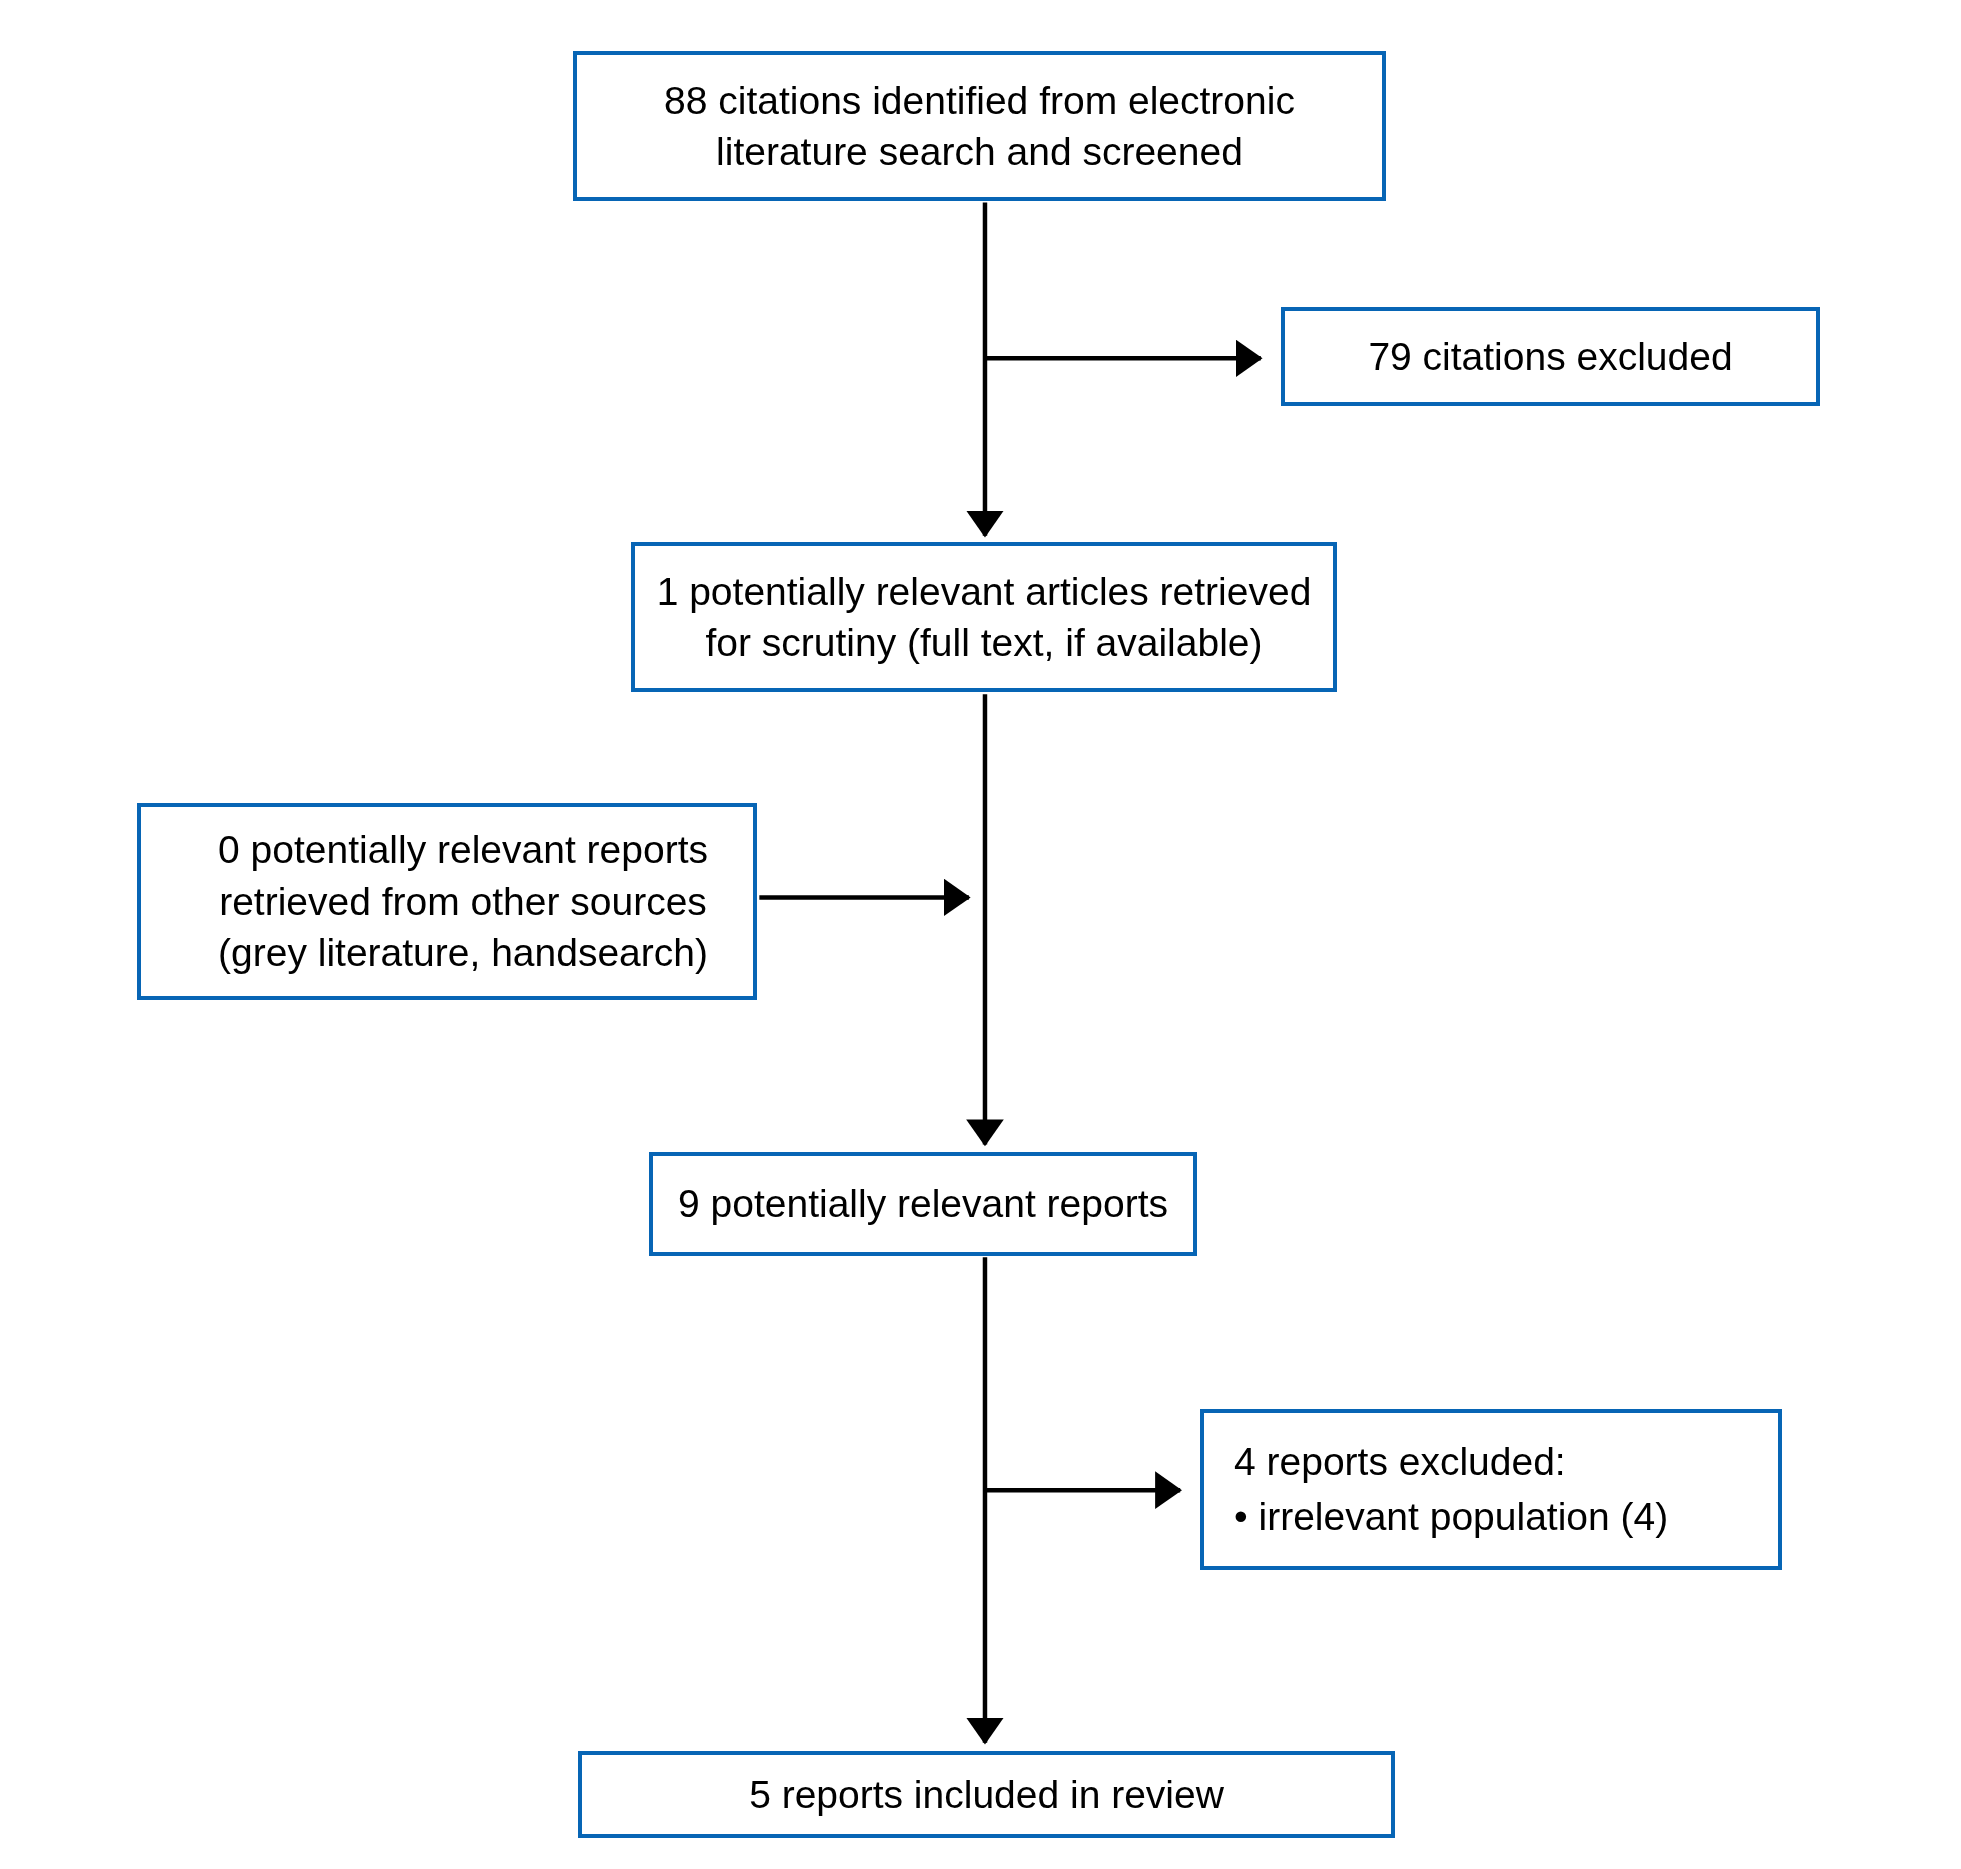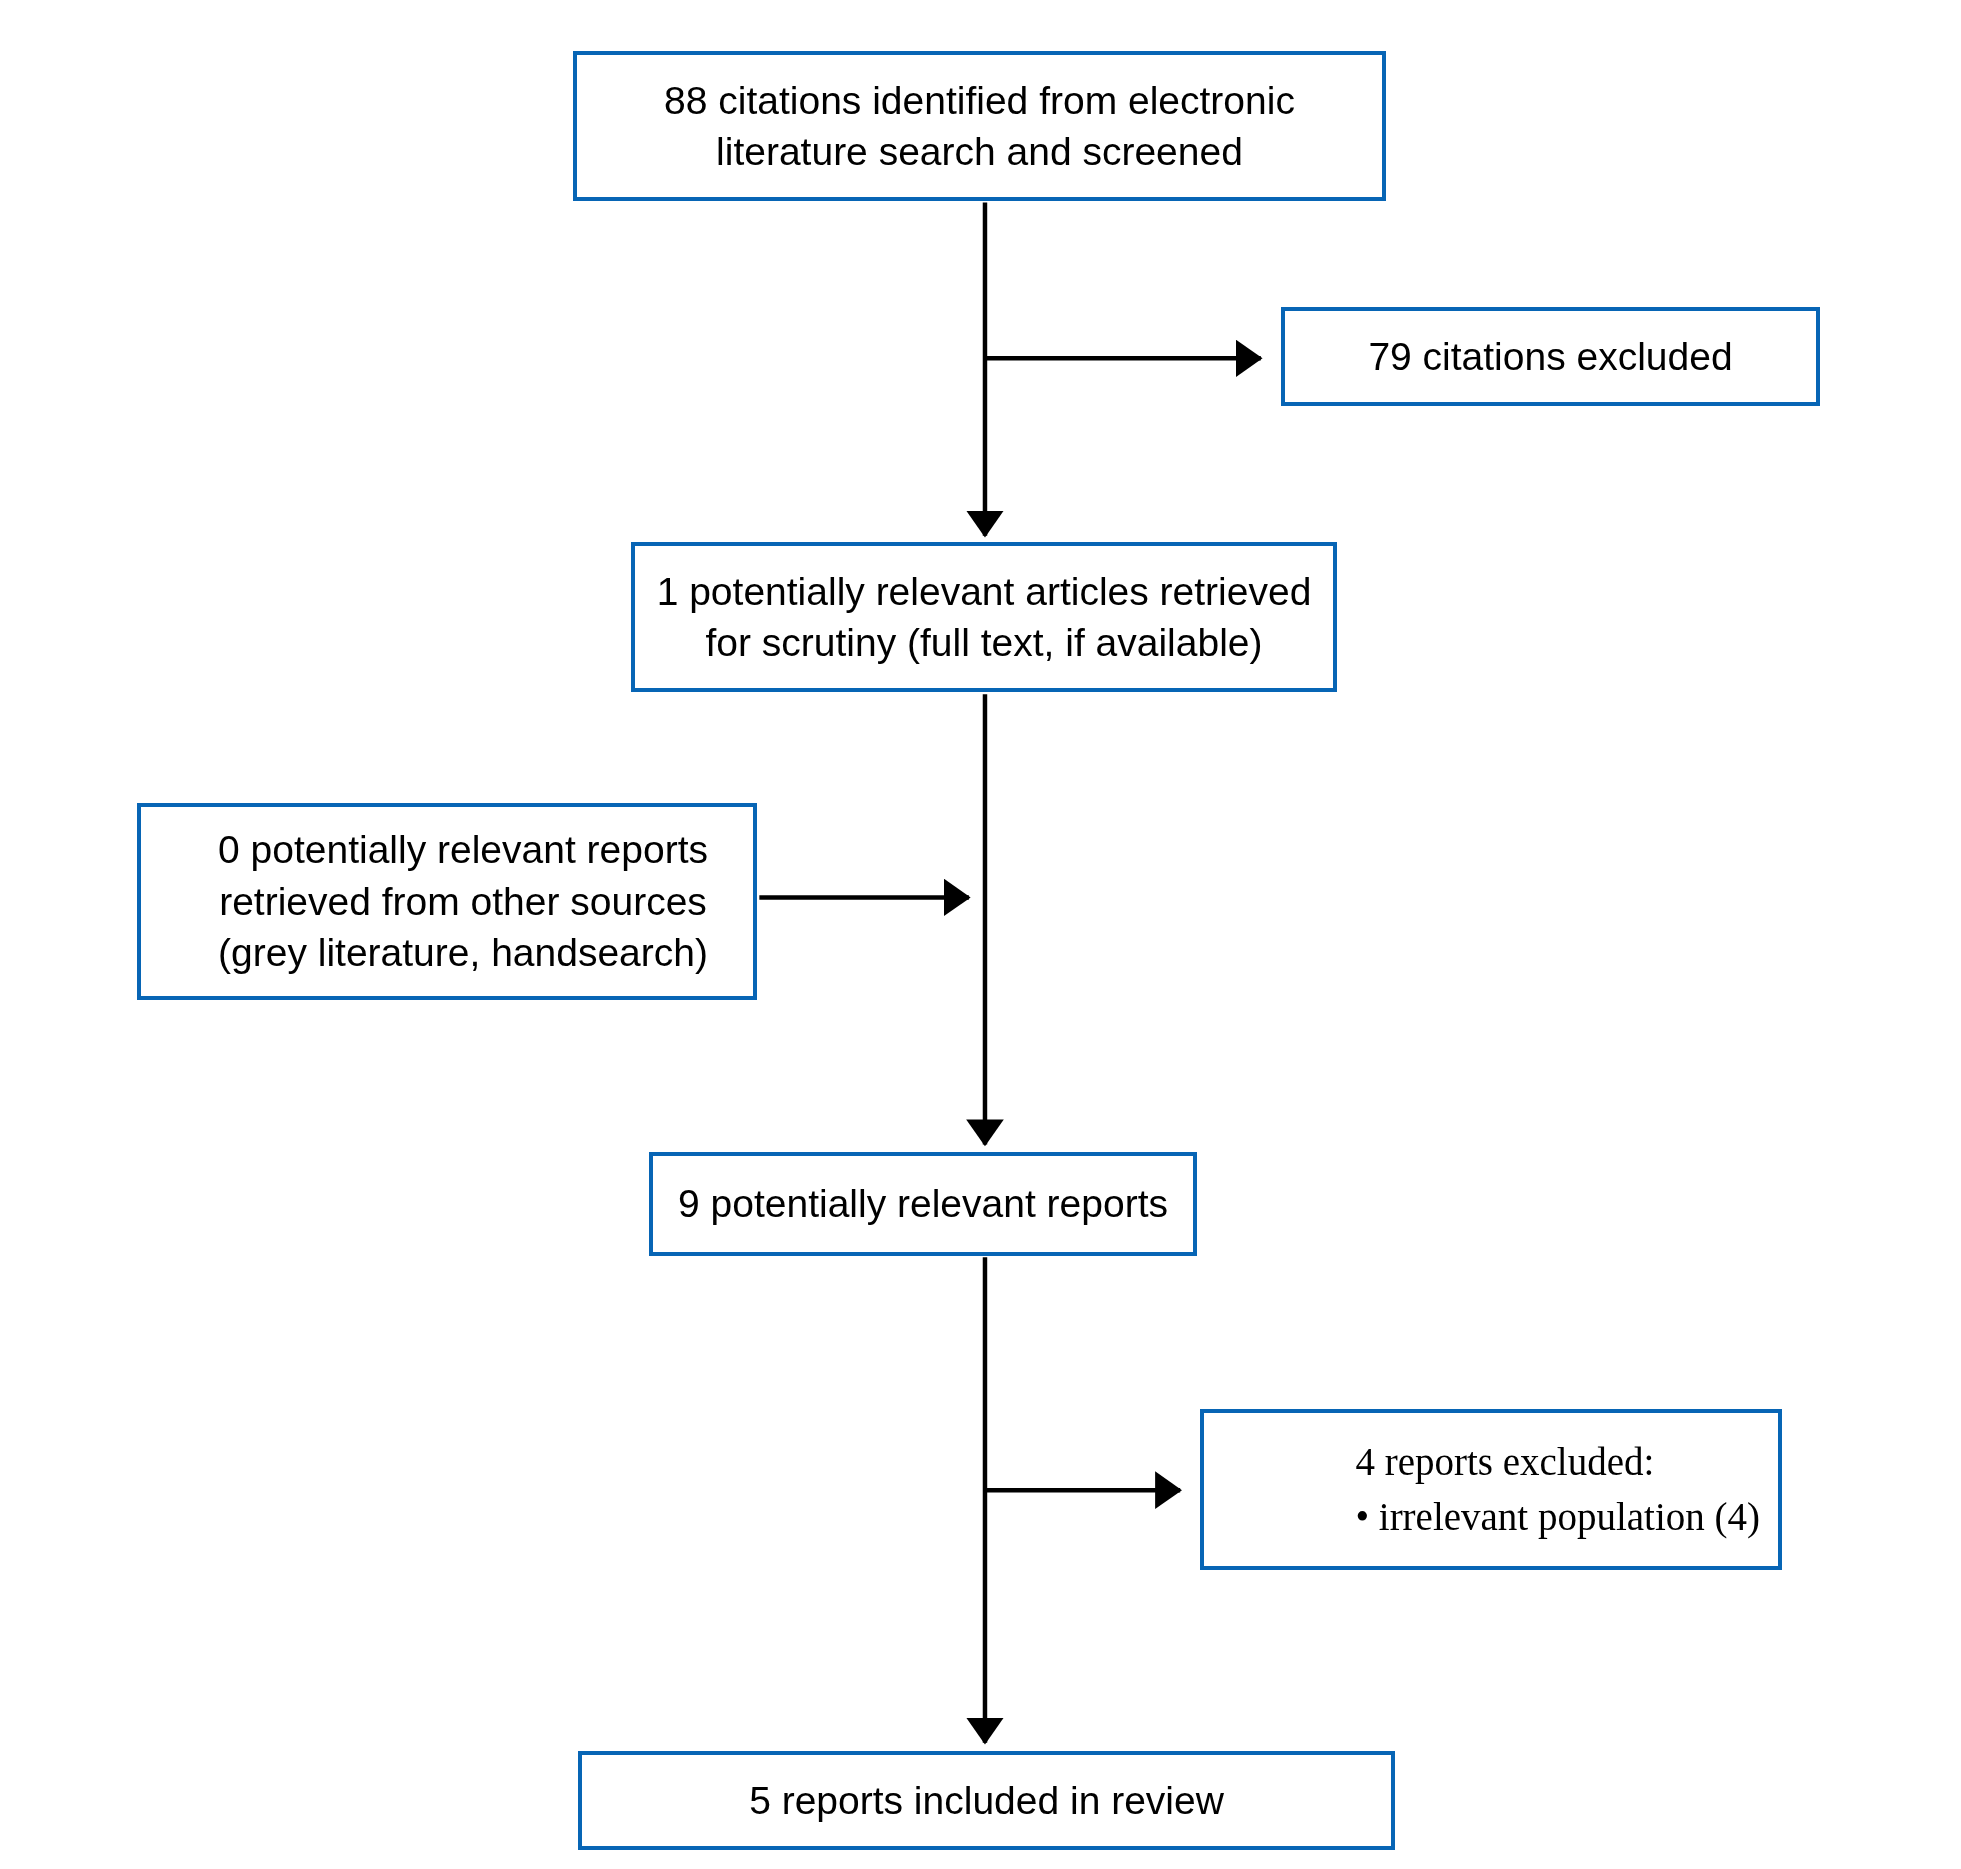--- a/index.html
+++ b/index.html
@@ -36,34 +36,33 @@
     display:flex;
     align-items:center;
     justify-content:center;
     text-align:center;
     font-size:39px;
     line-height:1.32;
     white-space:pre-line;
   }
   .node .node-text{display:block;}
   .node.align-left{
-    justify-content:flex-end;
+    justify-content:flex-start;
     text-align:left;
     padding-left:30px;
     padding-right:18px;
     line-height:1.4;
-    font-family:Liberation Serif, serif;
   }
   #node-identified        {left:573px;  top:51px;   width:813px; height:150px;}
   #node-excluded-citations{left:1281px; top:307px;  width:539px; height:99px;}
   #node-retrieved         {left:631px;  top:542px;  width:706px; height:150px;}
   #node-other-sources     {left:137px;  top:803px;  width:620px; height:197px;padding-left:32px;}
   #node-relevant-reports  {left:649px;  top:1152px; width:548px; height:104px;}
   #node-excluded-reports  {left:1200px; top:1409px; width:582px; height:161px;}
-  #node-included          {left:578px;  top:1751px; width:817px; height:99px;}
+  #node-included          {left:578px;  top:1751px; width:817px; height:87px;}
 </style>
 </head>
 <body>
 
 <div class="canvas">
 
   <svg class="arrows" viewBox="0 0 2190 2088" xmlns="http://www.w3.org/2000/svg">
     <defs>
       <marker id="ah" markerUnits="userSpaceOnUse" markerWidth="34" markerHeight="46" refX="28" refY="21" orient="auto">
         <path class="head" d="M0,0 L30,21 L0,42 Z"></path>

